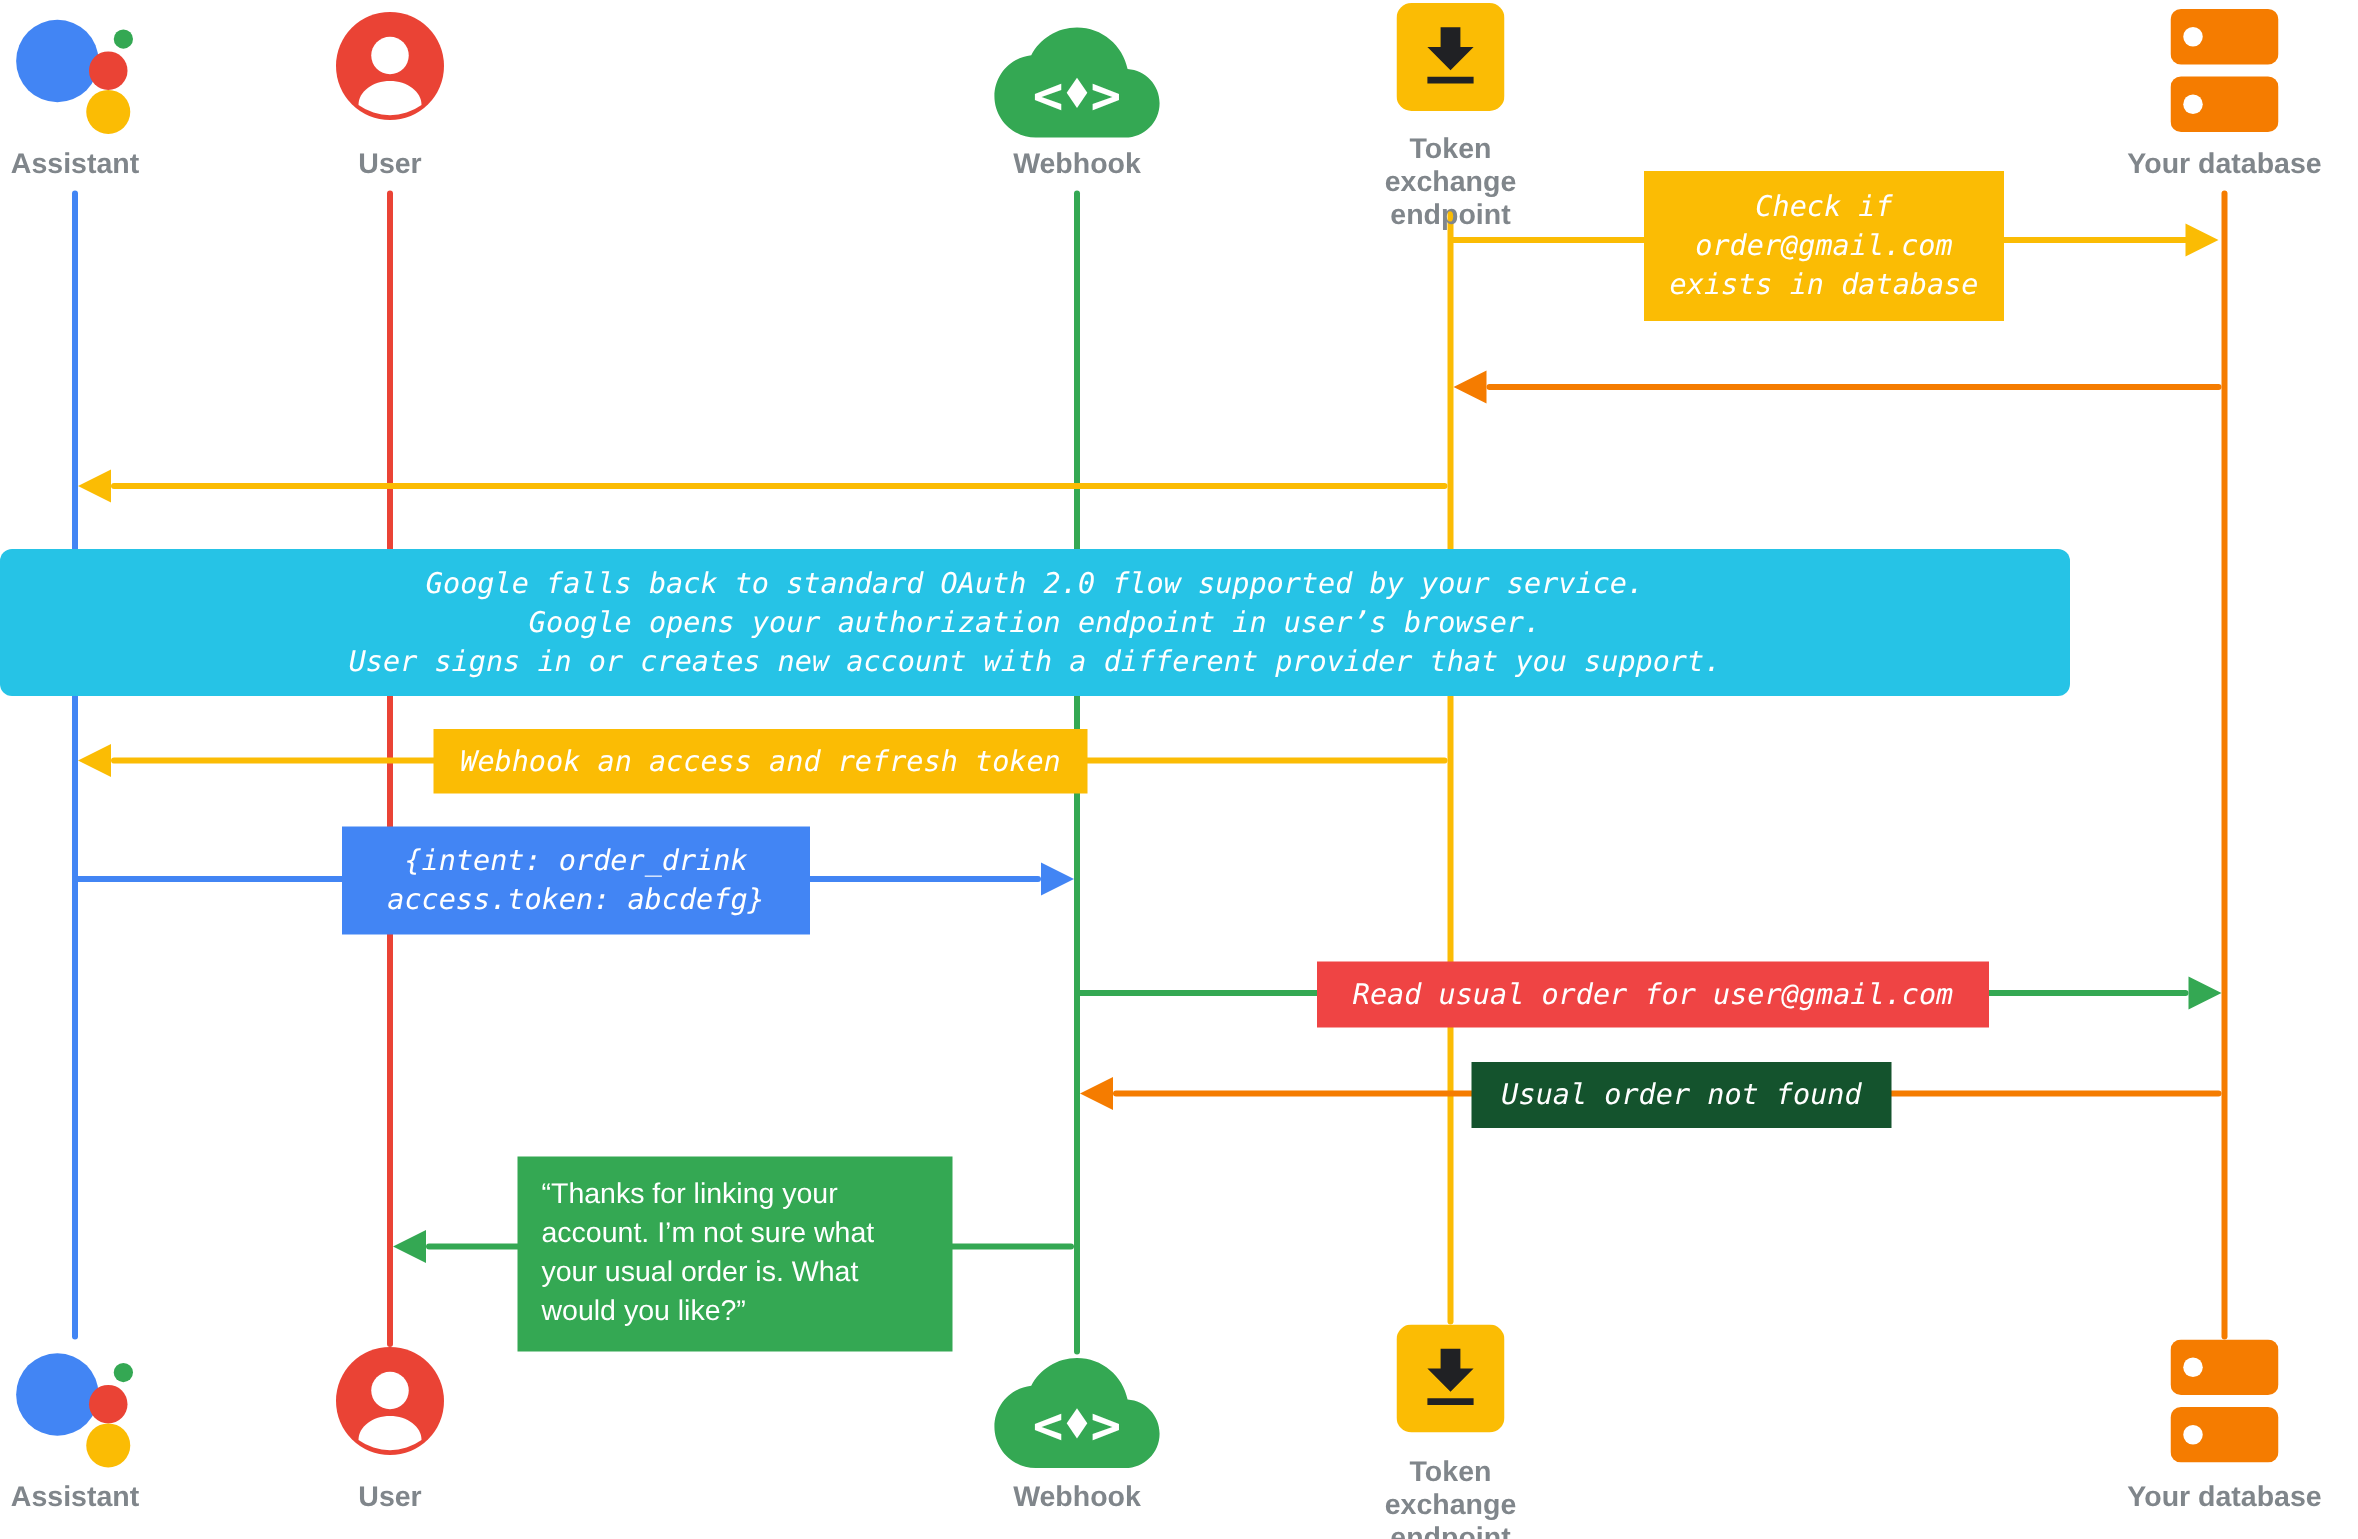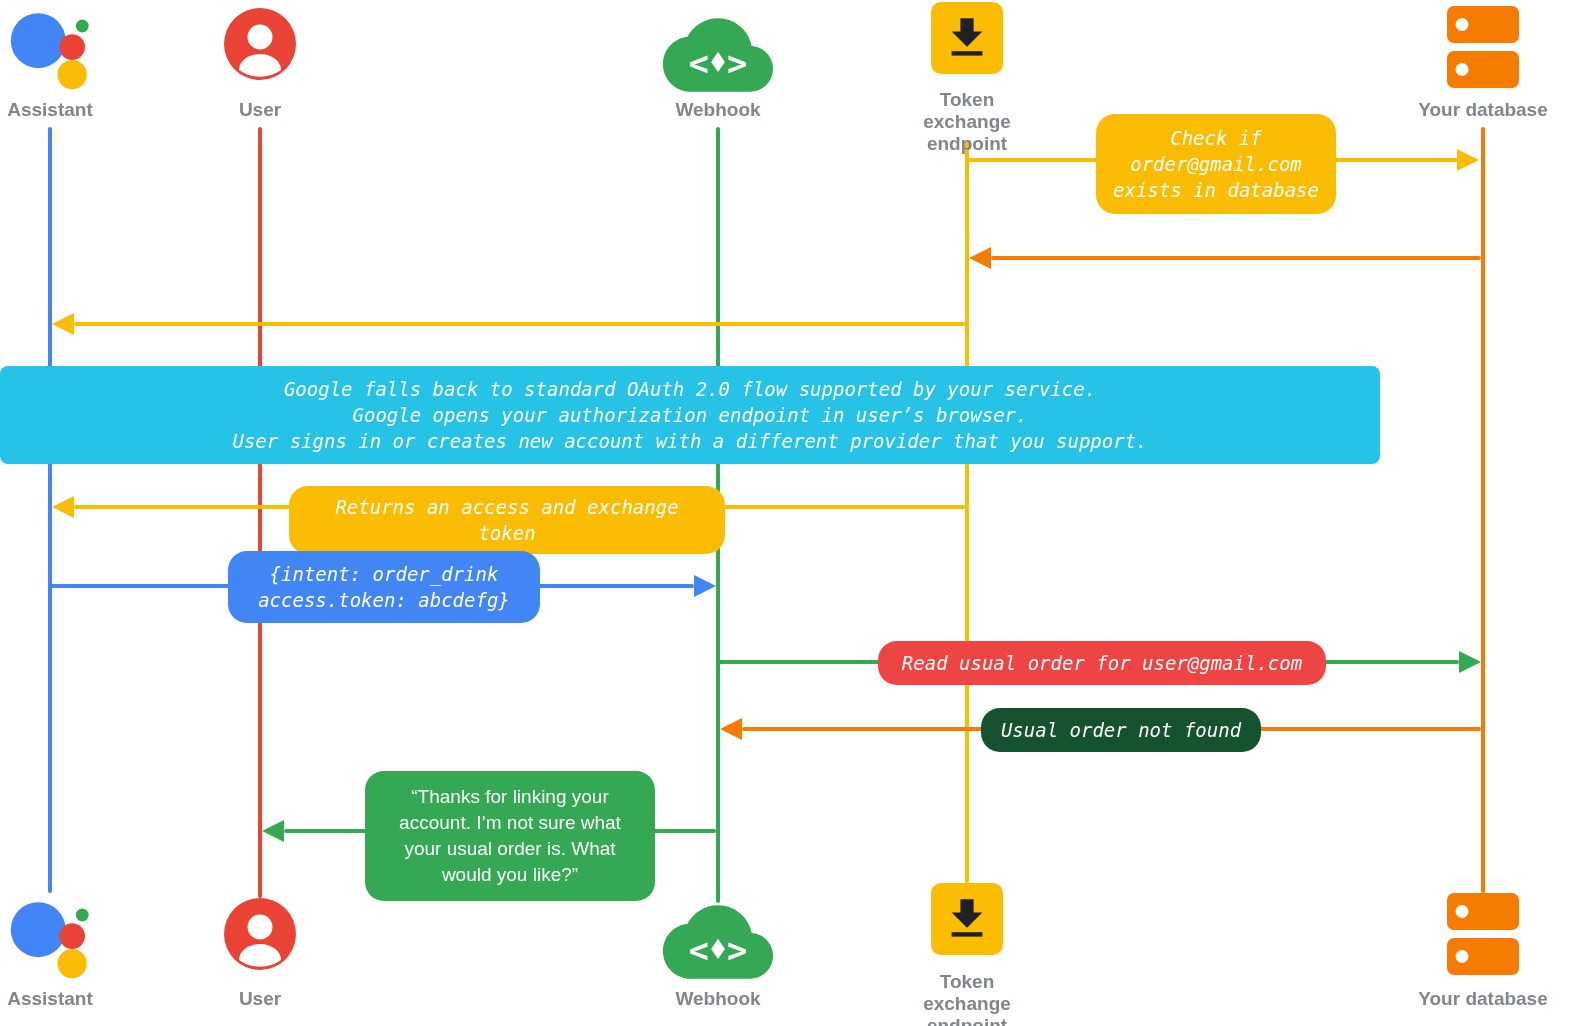--- a/index.html
+++ b/index.html
@@ -20,36 +20,34 @@
   .arrow {
     position:absolute; width:0; height:0;
     border-top:11px solid transparent;
     border-bottom:11px solid transparent;
   }
   .arrow.right { border-left:22px solid; }
   .arrow.left  { border-right:22px solid; }
 
   .msg-label {
     position:absolute;
-    border-radius:19px;
+    border-radius:0;
     color:#ffffff;
     font-family:"DejaVu Sans Mono", monospace;
     font-style:italic;
     font-size:19px;
     line-height:26px;
     display:flex; flex-direction:column;
     align-items:center; justify-content:center;
-    text-align:center;
     padding:8px 14px;
   }
   .msg-label.quote-label {
     font-family:"Liberation Sans", sans-serif;
     font-style:normal;
     padding:10px 16px;
-    margin-left:20px;
   }
 
   .banner {
     position:absolute;
     left:0; top:366px; width:1380px; height:98px;
     background:#26C3E6;
     border-radius:8px;
     color:#ffffff;
     font-family:"DejaVu Sans Mono", monospace;
     font-style:italic;
@@ -113,21 +111,21 @@
   </div>
 
   <div class="msg-label" style="left:1096px;top:114px;width:240px;min-height:100px;background:#FBBC04">
     <span>Check if</span>
     <span>order@gmail.com</span>
     <span>exists in database</span>
   </div>
 
 
 
-  <div class="msg-label" style="left:289px;top:486px;width:436px;min-height:43px;background:#FBBC04">Returns an access and exchange token</div>
+  <div class="msg-label" style="left:289px;top:486px;width:436px;min-height:43px;background:#FBBC04">Webhook an access and refresh token</div>
 
   <div class="msg-label" style="left:228px;top:551px;width:312px;min-height:72px;background:#4285F4">
     <span>{intent: order_drink</span>
     <span>access.token: abcdefg}</span>
   </div>
 
   <div class="msg-label" style="left:878px;top:641px;width:448px;min-height:44px;background:#ef4444">Read usual order for user@gmail.com</div>
 
   <div class="msg-label" style="left:981px;top:708px;width:280px;min-height:44px;background:#14532d">Usual order not found</div>
 

